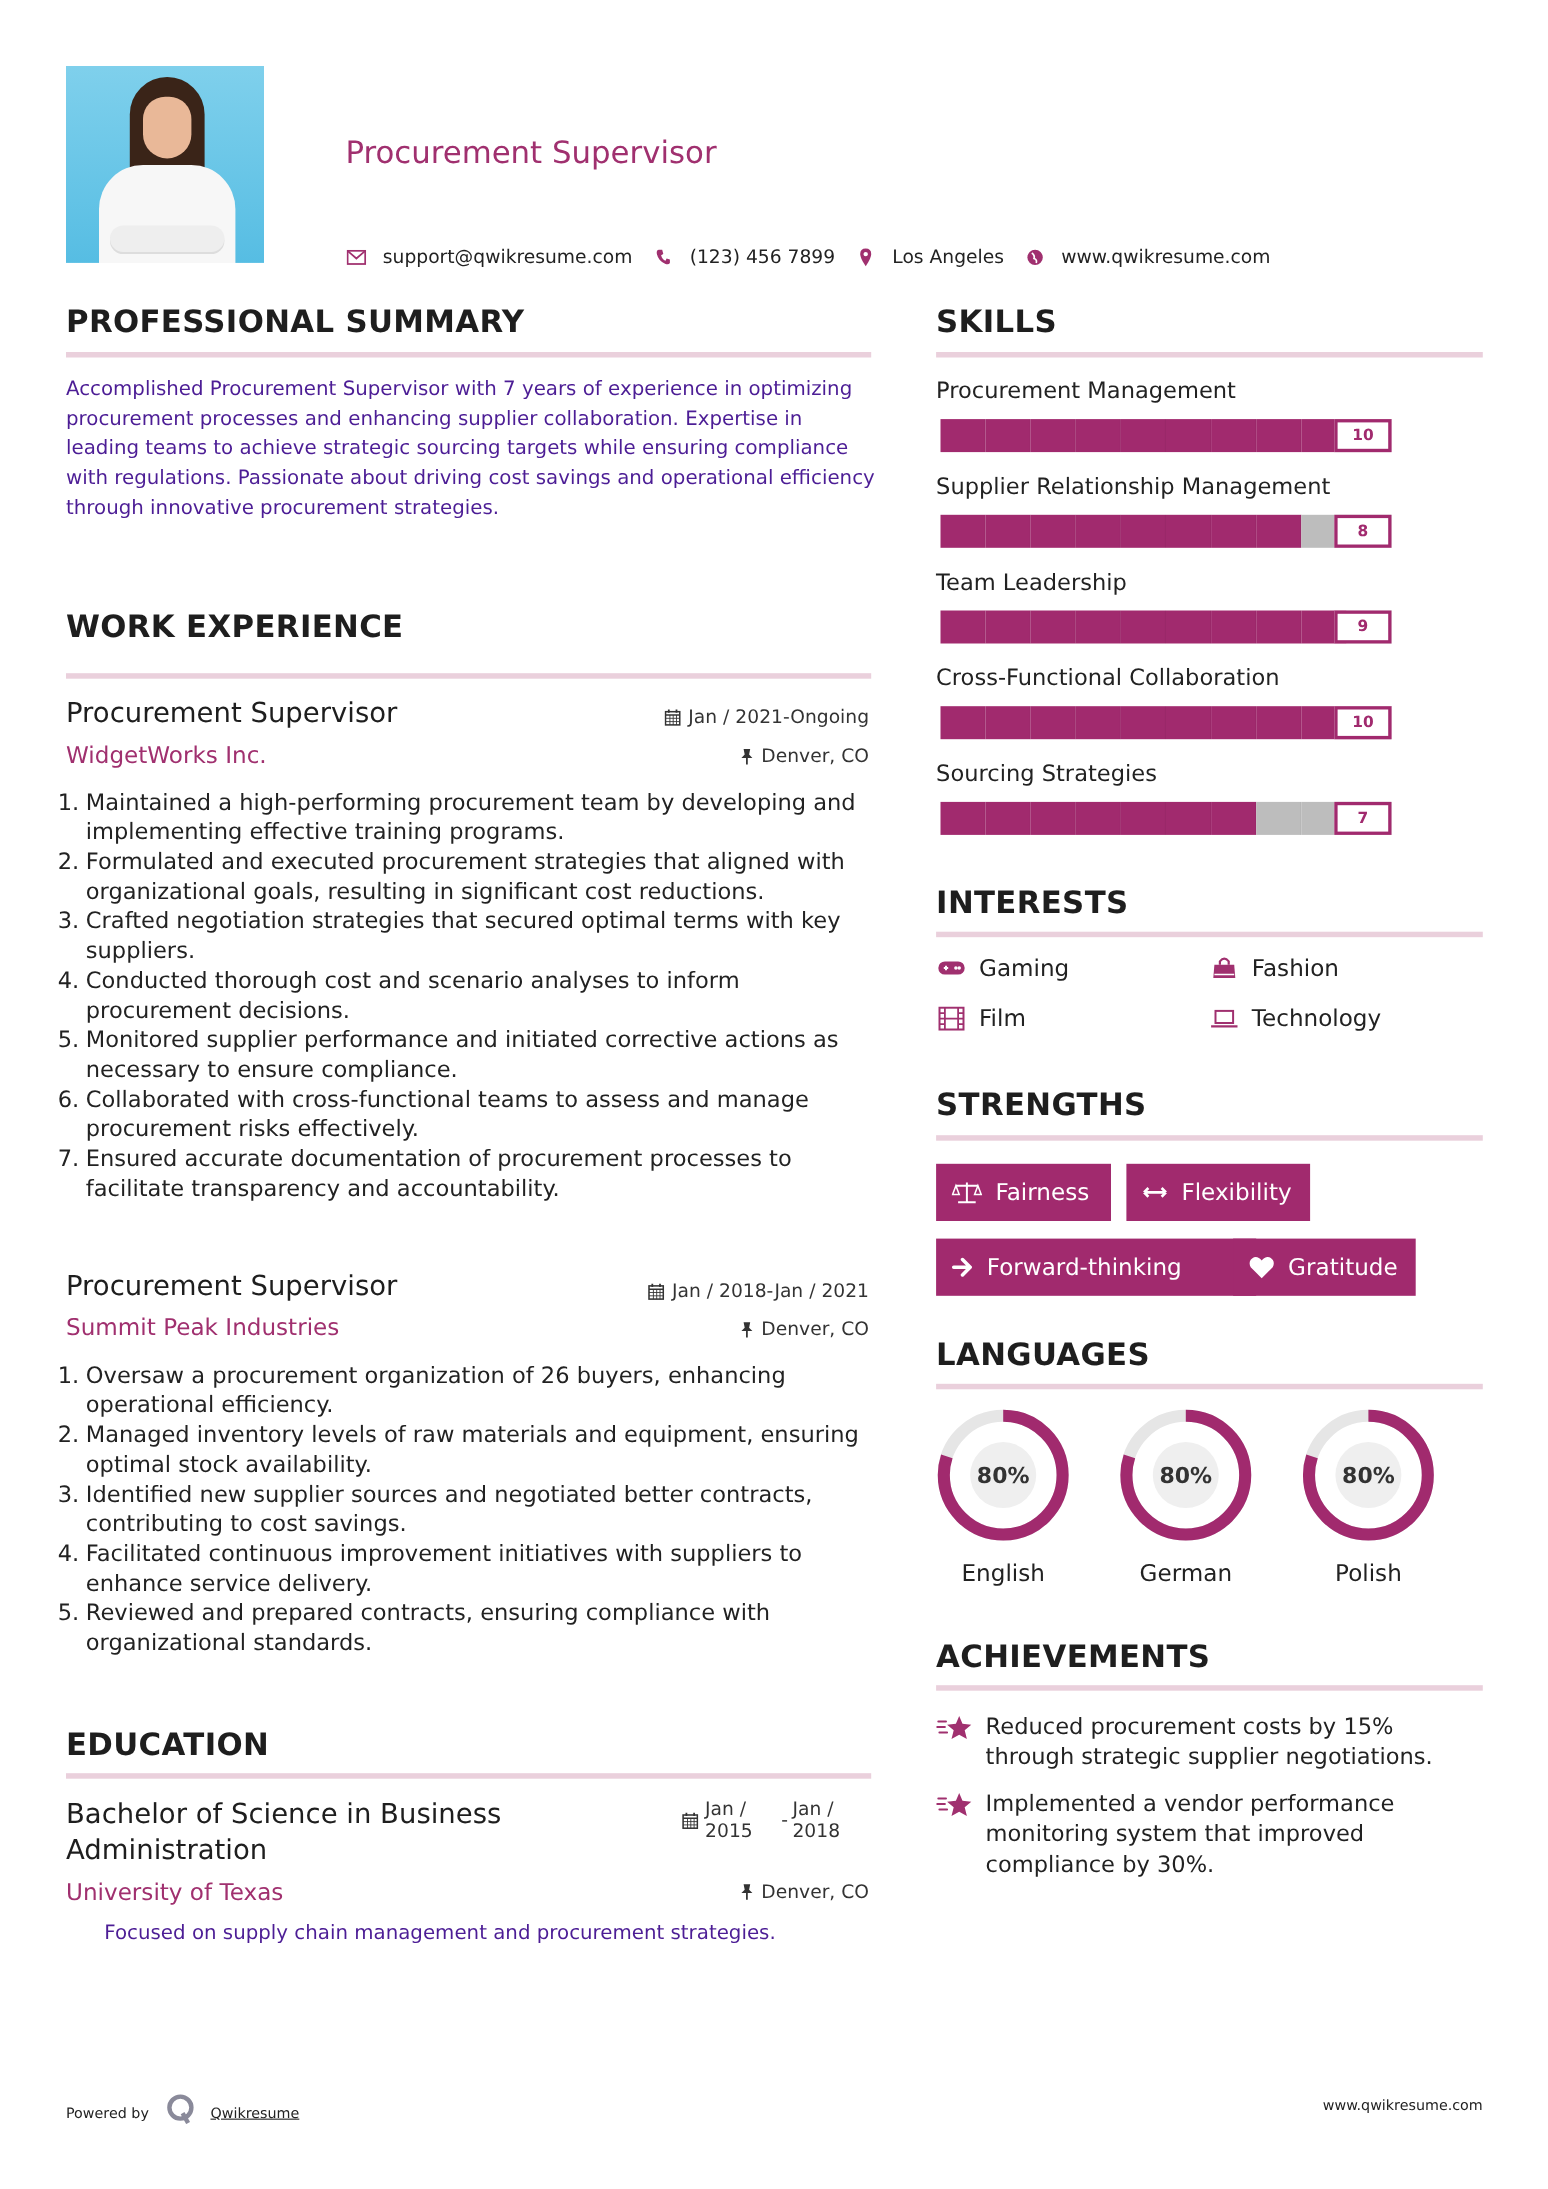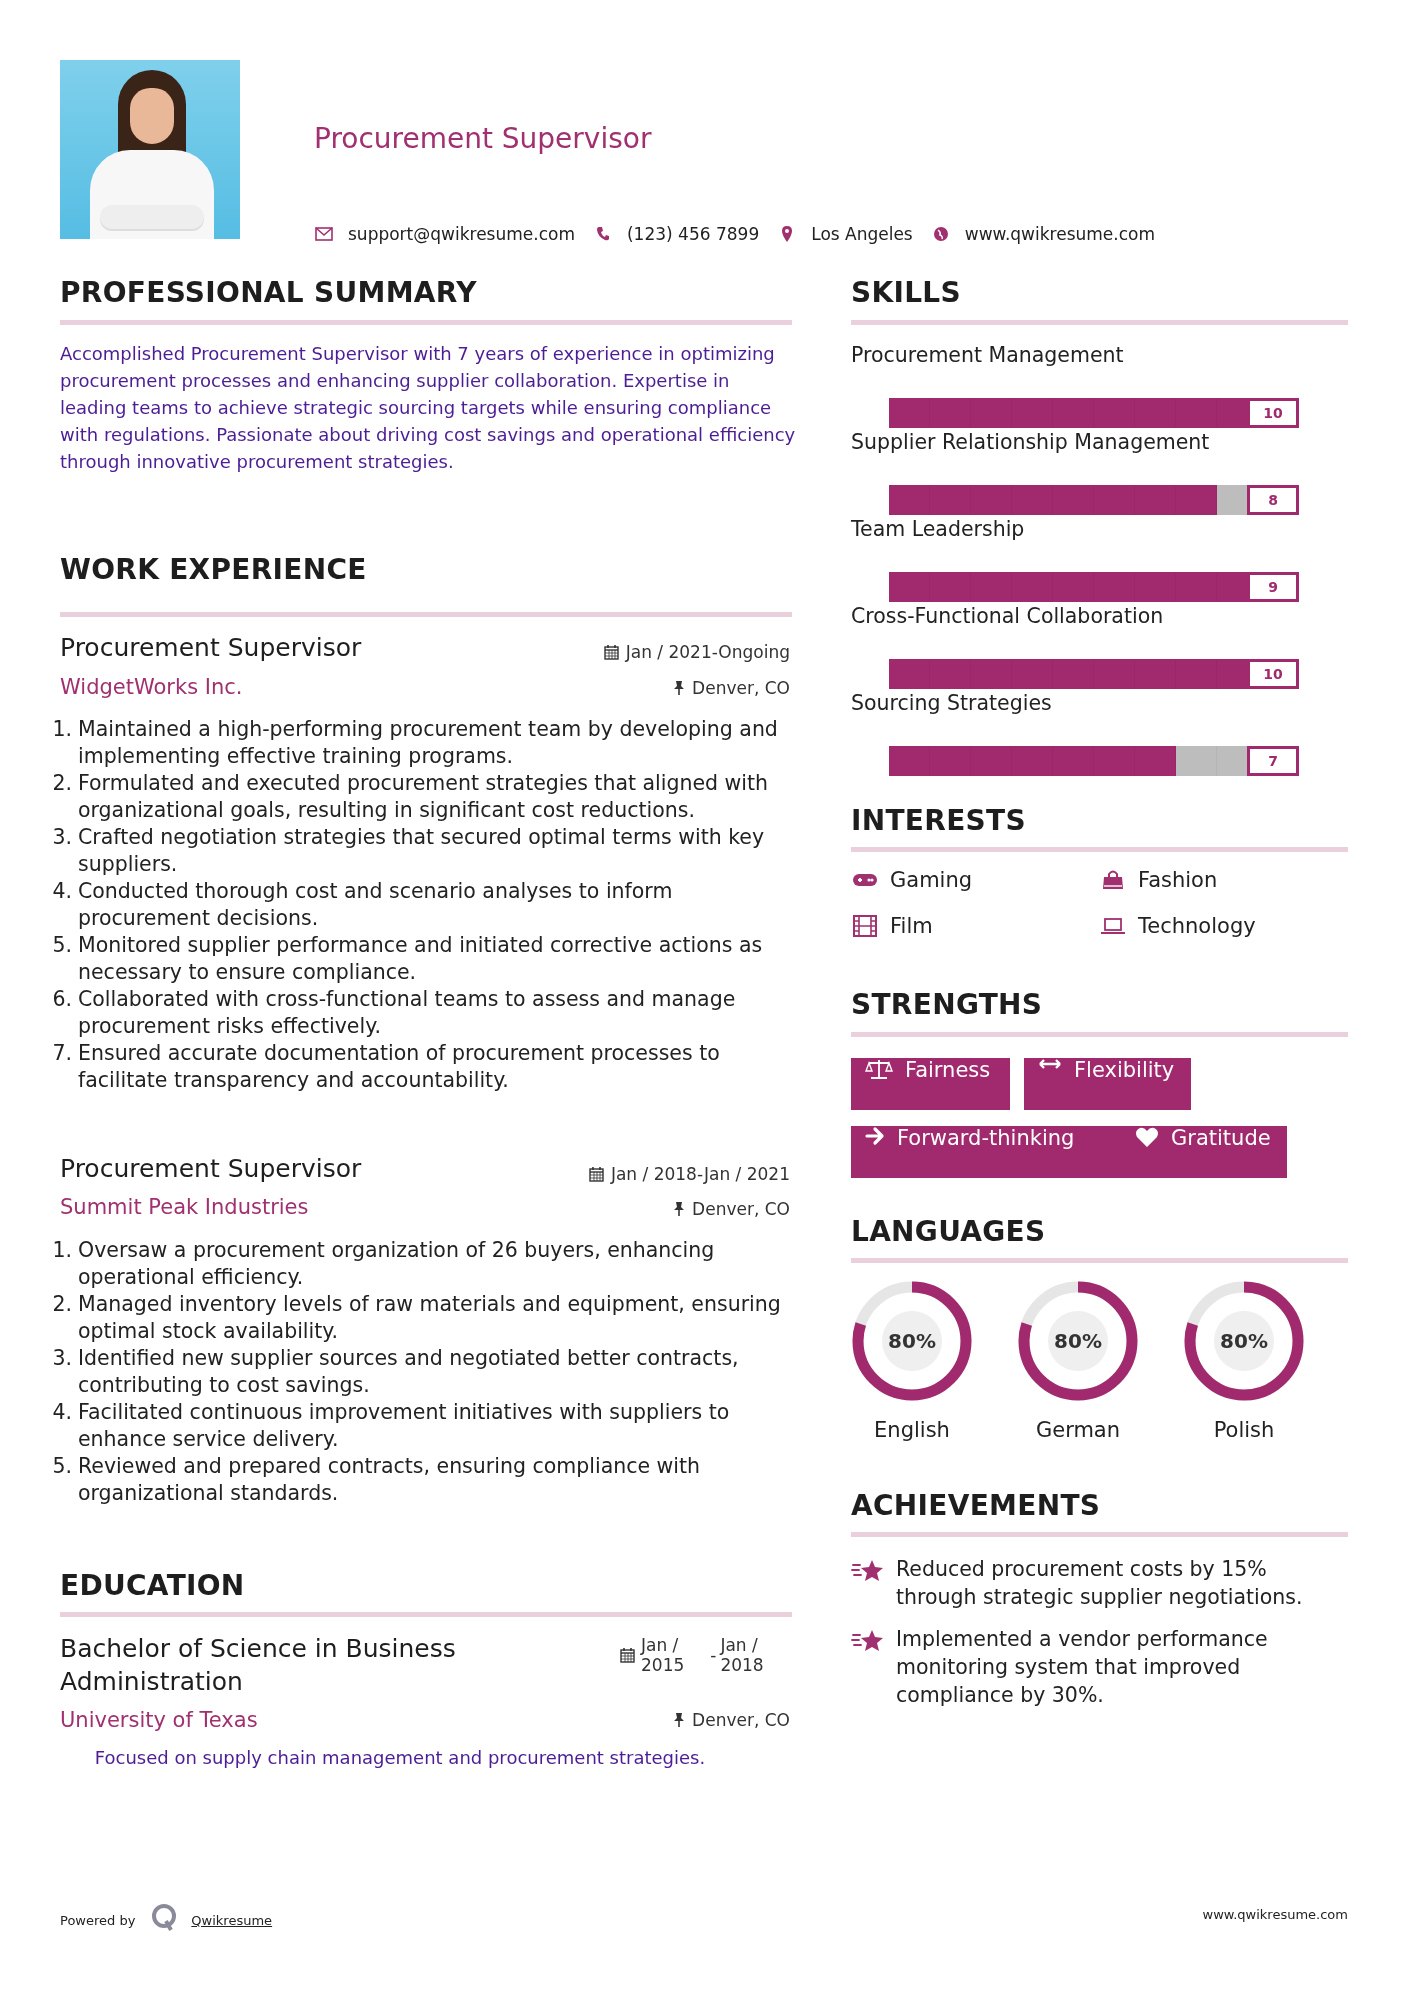--- a/index.html
+++ b/index.html
@@ -32,31 +32,31 @@
   .job-company { position: absolute; font-size: 21px; color: #a0306f; }
   .job-meta { position: absolute; right: 617px; font-size: 17px; color: #333; display: flex; align-items: center; }
   .job-meta .mi { margin-right: 7px; display: inline-flex; color: #333; }
   .bullets { position: absolute; left: 48px; width: 746px; font-size: 20.5px; line-height: 27px; color: #222; list-style: none; }
   .bullets li { display: flex; }
   .bullets li .num { width: 30px; flex: 0 0 30px; text-align: right; padding-right: 6px; }
   .bullets li .txt { flex: 1; }
 
   
   .skill-label { position: absolute; left: 851px; font-size: 20.5px; color: #222; }
-  .skill-bar { position: absolute; left: 889px; width: 410px; height: 30px; display: flex; margin-top: 17px; }
+  .skill-bar { position: absolute; left: 855px; width: 410px; height: 30px; display: flex; }
   .seg { flex: 1; height: 30px; background: #bdbdbd; border-right: 1px solid rgba(0,0,0,0.04); }
   .seg.on { background: #a12a6e; }
   .skill-val { position: absolute; right: 0; top: 0; width: 52px; height: 30px; background: #fff; border: 3px solid #a12a6e; font-size: 14px; font-weight: bold; color: #a12a6e; display: flex; align-items: center; justify-content: center; }
 
   
   .interest { position: absolute; display: flex; align-items: center; font-size: 21px; color: #222; }
   .interest .ii { width: 28px; height: 24px; margin-right: 11px; color: #a0306f; display: inline-flex; align-items: center; justify-content: center; }
 
   
-  .chip { position: absolute; height: 52px; background: #a12a6e; color: #fff; font-size: 21px; display: flex; align-items: flex-start; padding: 0 14px; }
+  .chip { position: absolute; height: 52px; background: #a12a6e; color: #fff; font-size: 21px; display: flex; align-items: center; padding: 0 14px; }
   .chip .chi { margin-right: 12px; display: inline-flex; align-items: center; }
 
   
   .lang { position: absolute; width: 122px; text-align: center; }
   .ring { position: relative; width: 122px; height: 122px; }
   .ring svg { position: absolute; left: 0; top: 0; }
   .ring .inner { position: absolute; left: 31px; top: 31px; width: 60px; height: 60px; border-radius: 50%; background: #efefef; display: flex; align-items: center; justify-content: center; font-weight: bold; font-size: 20px; color: #333; }
   .lang-name { margin-top: 16px; font-size: 21px; color: #222; }
 
   

